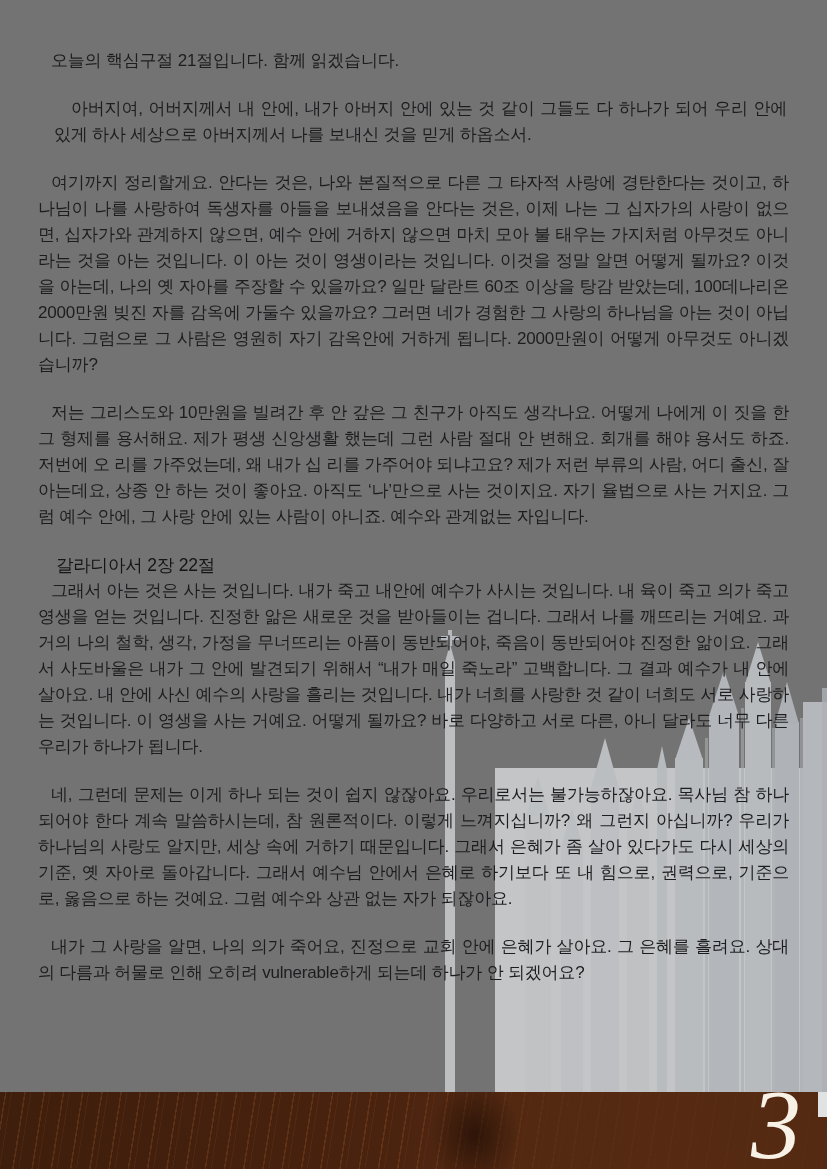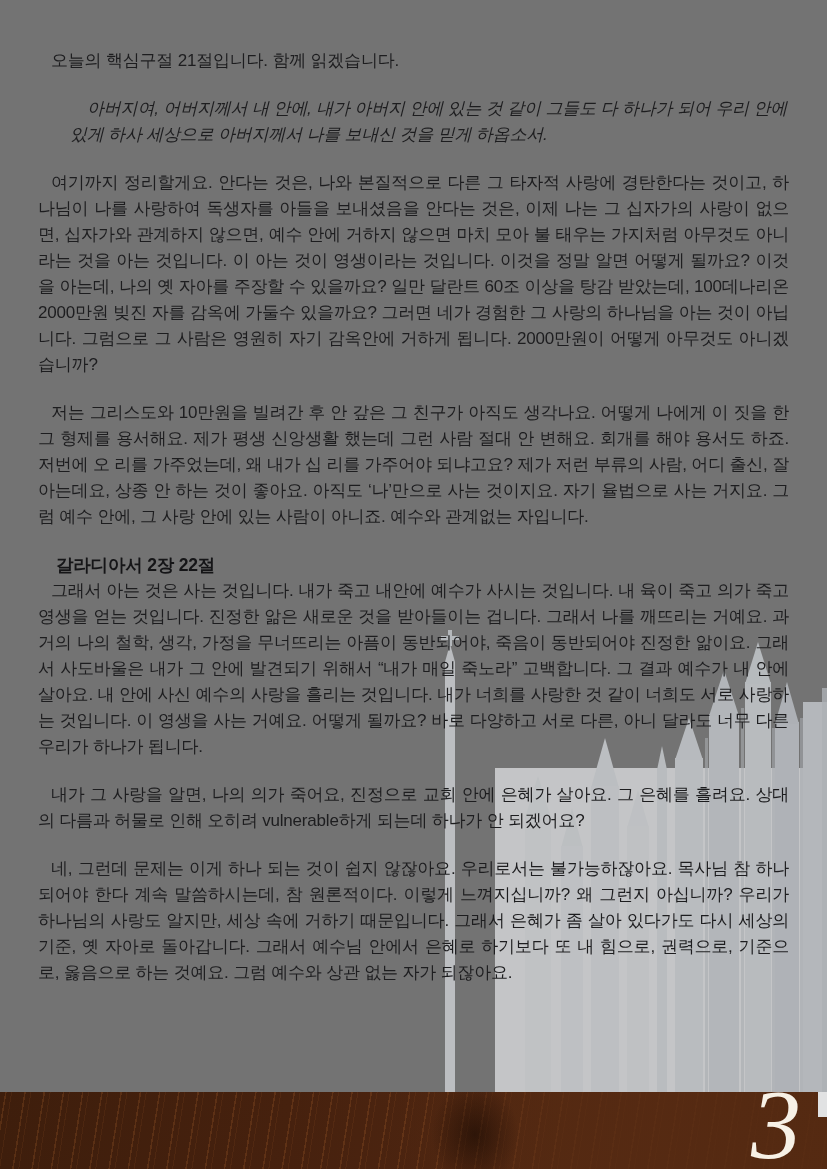--- a/index.html
+++ b/index.html
@@ -17,23 +17,23 @@
 
   
   .content {
     position:absolute; inset:0; z-index:2;
     padding:48px 38px 0 38px;
     color:#1d1d1f; font-size:17px; line-height:26px;
     text-align:justify; letter-spacing:-0.2px;
     word-break:break-all;
   }
   .para { margin:0 0 22px 0; text-indent:13px; }
-  .quote-john { margin-left:32px; margin-right:2px; text-indent:17px;font-style:italic; }
+  .quote-john { margin-left:16px; margin-right:2px; text-indent:17px; }
   .scripture-heading {
-    font-size:17.5px; line-height:26px; font-weight:bold;
+    font-size:17.5px; line-height:26px; font-weight:normal;
     margin:14px 0 0 18px; color:#151517;
   }
   .quote-gal { margin-left:18px; text-indent:0; }
 
   
   .footer {
     position:absolute; left:0; bottom:0; width:827px; height:77px; z-index:3;
     background:linear-gradient(90deg,#3e1e0c 0%,#46210e 35%,#4f2611 60%,#572a13 80%,#53290f 100%);
   }
   .streaks {
@@ -107,22 +107,22 @@
     </svg>
   </div>
 
   <main class="content">
     <p class="para">오늘의 핵심구절 21절입니다. 함께 읽겠습니다.</p>
     <p class="para quote-john">아버지여, 어버지께서 내 안에, 내가 아버지 안에 있는 것 같이 그들도 다 하나가 되어 우리 안에 있게 하사 세상으로 아버지께서 나를 보내신 것을 믿게 하옵소서.</p>
     <p class="para">여기까지 정리할게요.  안다는 것은, 나와 본질적으로 다른 그 타자적 사랑에 경탄한다는 것이고, 하나님이 나를 사랑하여 독생자를 아들을 보내셨음을 안다는 것은, 이제 나는 그 십자가의 사랑이 없으면, 십자가와 관계하지 않으면, 예수 안에 거하지 않으면 마치 모아 불 태우는 가지처럼 아무것도 아니라는 것을 아는 것입니다. 이 아는 것이 영생이라는 것입니다. 이것을 정말 알면 어떻게 될까요?  이것을 아는데, 나의 옛 자아를 주장할 수 있을까요? 일만 달란트 60조 이상을 탕감 받았는데, 100데나리온 2000만원 빚진 자를 감옥에 가둘수 있을까요? 그러면 네가 경험한 그 사랑의 하나님을 아는 것이 아닙니다. 그럼으로 그 사람은 영원히 자기 감옥안에 거하게 됩니다. 2000만원이 어떻게 아무것도 아니겠습니까?</p>
     <p class="para">저는 그리스도와 10만원을 빌려간 후 안 갚은 그 친구가 아직도 생각나요. 어떻게 나에게 이 짓을 한 그 형제를 용서해요. 제가 평생 신앙생활 했는데 그런 사람 절대 안 변해요. 회개를 해야 용서도 하죠. 저번에 오 리를 가주었는데, 왜 내가 십 리를 가주어야 되냐고요? 제가 저런 부류의 사람, 어디 출신, 잘 아는데요, 상종 안 하는 것이 좋아요. 아직도 ‘나’만으로 사는 것이지요. 자기 율법으로 사는 거지요. 그럼 예수 안에, 그 사랑 안에 있는 사람이 아니죠. 예수와 관계없는 자입니다.</p>
     <h3 class="scripture-heading">갈라디아서 2장 22절</h3>
     <p class="para">그래서 아는 것은 사는 것입니다. 내가 죽고 내안에 예수가 사시는 것입니다. 내 육이 죽고 의가 죽고 영생을 얻는 것입니다.  진정한 앎은 새로운 것을 받아들이는 겁니다. 그래서 나를 깨뜨리는 거예요. 과거의 나의 철학, 생각, 가정을 무너뜨리는 아픔이 동반되어야, 죽음이 동반되어야 진정한 앎이요. 그래서 사도바울은 내가 그 안에 발견되기 위해서 “내가 매일 죽노라” 고백합니다. 그 결과 예수가 내 안에 살아요. 내 안에 사신 예수의 사랑을 흘리는 것입니다. 내가 너희를 사랑한 것 같이 너희도 서로 사랑하는 것입니다. 이 영생을 사는 거예요. 어떻게 될까요? 바로 다양하고 서로 다른, 아니 달라도 너무 다른 우리가 하나가 됩니다.</p>
+    <p class="para">네, 그런데 문제는 이게 하나 되는 것이 쉽지 않잖아요. 우리로서는 불가능하잖아요. 목사님 참 하나 되어야 한다 계속 말씀하시는데, 참 원론적이다. 이렇게 느껴지십니까? 왜 그런지 아십니까? 우리가 하나님의 사랑도 알지만, 세상 속에 거하기 때문입니다. 그래서 은혜가 좀 살아 있다가도 다시 세상의 기준, 옛 자아로 돌아갑니다. 그래서 예수님 안에서 은혜로 하기보다 또 내 힘으로, 권력으로, 기준으로, 옳음으로 하는 것예요. 그럼 예수와 상관 없는 자가 되잖아요.</p>
     <p class="para">내가 그 사랑을 알면, 나의 의가 죽어요, 진정으로 교회 안에 은혜가 살아요. 그 은혜를 흘려요. 상대의 다름과 허물로 인해 오히려 vulnerable하게 되는데 하나가 안 되겠어요?</p>
-    <p class="para">네, 그런데 문제는 이게 하나 되는 것이 쉽지 않잖아요. 우리로서는 불가능하잖아요. 목사님 참 하나 되어야 한다 계속 말씀하시는데, 참 원론적이다. 이렇게 느껴지십니까? 왜 그런지 아십니까? 우리가 하나님의 사랑도 알지만, 세상 속에 거하기 때문입니다. 그래서 은혜가 좀 살아 있다가도 다시 세상의 기준, 옛 자아로 돌아갑니다. 그래서 예수님 안에서 은혜로 하기보다 또 내 힘으로, 권력으로, 기준으로, 옳음으로 하는 것예요. 그럼 예수와 상관 없는 자가 되잖아요.</p>
   </main>
 
   <footer class="footer">
     <div class="streaks"></div>
     <div class="streak-cover"></div>
     <div class="blotch"></div>
     <div class="pillar-over-footer"></div>
   </footer>
 
   <div class="pagenum">3</div>

